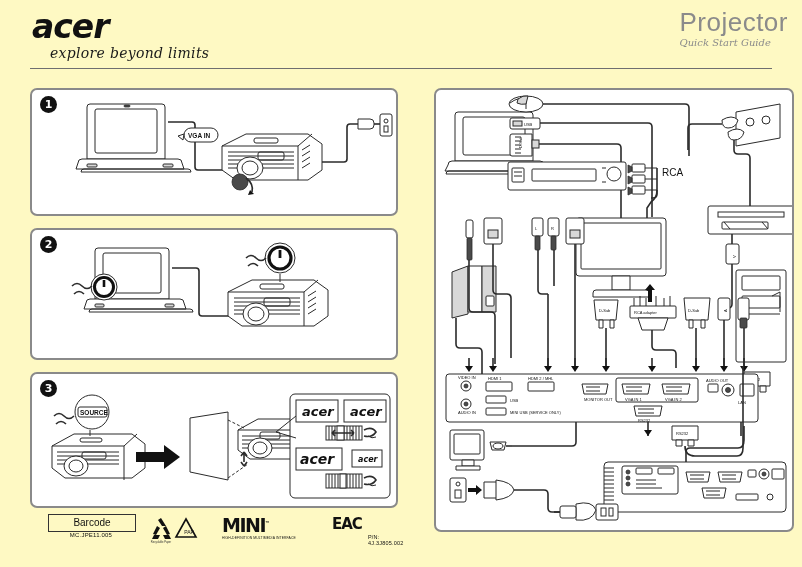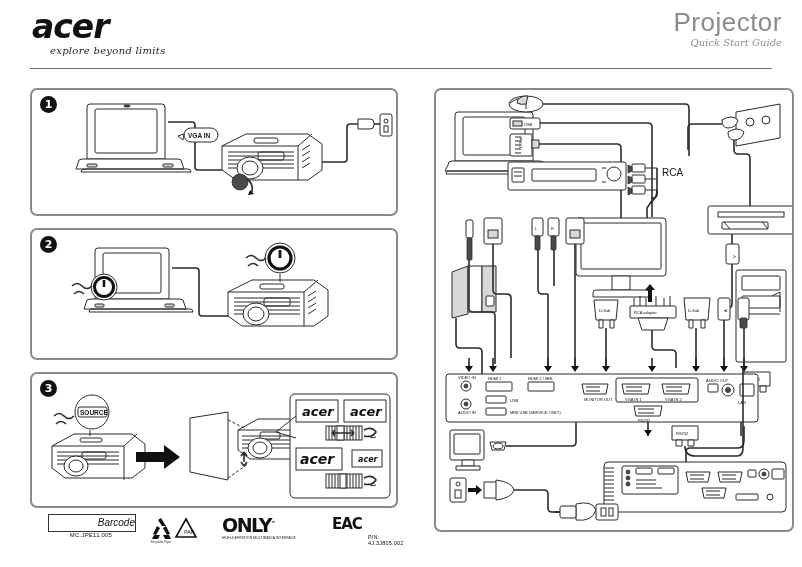--- a/index.html
+++ b/index.html
@@ -1,26 +1,26 @@
 <!DOCTYPE html>
 <html><head>
 <meta charset="utf-8">
 <style>
   html,body{margin:0;padding:0;background:#b9b9b9;}
   body{font-family:"Liberation Sans",sans-serif;}
-  .page{position:relative;width:802px;height:567px;background:#ffffff;overflow:hidden;}
+  .page{position:relative;width:802px;height:567px;background:#fef9c3;overflow:hidden;}
 
   
   .hdr{position:absolute;left:0;top:0;width:802px;height:70px;}
   .logo{position:absolute;left:32px;top:10px;}
   .logo-word{font-family:"DejaVu Sans",sans-serif;font-size:33px;font-weight:bold;
              font-style:italic;letter-spacing:-1px;color:#111;line-height:34px;}
-  .logo-tag{font-family:"DejaVu Serif",serif;font-style:italic;font-size:10px;
+  .logo-tag{font-family:"DejaVu Serif",serif;font-style:italic;font-size:14px;
             color:#1a1a1a;letter-spacing:.3px;margin-top:1px;margin-left:18px;}
-  .hdr-title{position:absolute;right:20px;top:8px;text-align:right;}
+  .hdr-title{position:absolute;right:14px;top:8px;text-align:left;}
   .hdr-title .t1{font-size:26px;color:#8b8b8b;letter-spacing:.5px;line-height:28px;}
   .hdr-title .t2{font-family:"DejaVu Serif",serif;font-style:italic;font-size:10px;
                  color:#8b8b8b;margin-top:1px;}
   .rule{position:absolute;left:30px;top:68px;width:742px;height:1px;background:#6f6f6f;}
 
   
   .panel{position:absolute;border:2px solid #8a8a8a;border-radius:7px;background:#fff;}
   .p1{left:30px;top:88px;width:364px;height:124px;}
   .p2{left:30px;top:228px;width:364px;height:128px;}
   .p3{left:30px;top:372px;width:364px;height:132px;}
@@ -39,21 +39,21 @@
   .gry{fill:#d8d8d8;stroke:#2b2b2b;stroke-width:1;}
   .dk{fill:#4a4a4a;stroke:#2b2b2b;stroke-width:.8;}
   .blk{fill:#111;}
   .lbl{font-family:"Liberation Sans",sans-serif;font-size:4px;fill:#111;}
   .cal{font-family:"Liberation Sans",sans-serif;font-size:6.5px;font-weight:bold;fill:#111;}
   .rca{font-family:"Liberation Sans",sans-serif;font-size:10px;fill:#111;}
 
   
   .footer{position:absolute;left:30px;top:512px;width:370px;height:45px;}
   .barcode-box{position:absolute;left:18px;top:2px;width:86px;height:16px;border:1px solid #333;
-               text-align:right;font-size:10px;line-height:16px;color:#111;font-style:italic;}
+               text-align:center;font-size:10px;line-height:16px;color:#111;}
   .barcode-sub{position:absolute;left:18px;top:20px;width:86px;text-align:center;
                font-size:6px;color:#111;letter-spacing:.2px;}
   .recy{position:absolute;left:118px;top:2px;width:60px;height:30px;}
   .recy-cap{position:absolute;left:118px;top:29px;width:26px;text-align:center;font-size:2.6px;color:#333;}
   .hdmi{position:absolute;left:192px;top:2px;}
   .hdmi-word{font-family:"DejaVu Sans",sans-serif;font-size:19px;font-weight:bold;
              letter-spacing:-1.5px;color:#111;line-height:19px;}
   .hdmi-tm{font-size:5px;vertical-align:super;letter-spacing:0;}
   .hdmi-sub{font-size:3.4px;color:#111;letter-spacing:.1px;margin-top:1px;}
   .eac{position:absolute;left:302px;top:3px;font-family:"DejaVu Sans",sans-serif;
@@ -616,21 +616,21 @@
         <path d="M12 22 l-3 -2 l0 -3 l6 0 l0 3z" opacity="0"></path>
       </g>
       <g fill="none" stroke="#111" stroke-width="1.6">
         <path d="M38 5 l10 18 h-20z"></path>
       </g>
       <text x="41" y="20" style="font-family:'Liberation Sans',sans-serif;font-size:5px;fill:#111;text-anchor:middle;">PAP</text>
     </svg>
     <div class="recy-cap">Recyclable Paper</div>
 
     <div class="hdmi">
-      <div class="hdmi-word"><span>ONLY</span><span class="hdmi-tm">™</span></div>
+      <div class="hdmi-word"><span>MINI</span><span class="hdmi-tm">™</span></div>
       <div class="hdmi-sub">HIGH-DEFINITION MULTIMEDIA INTERFACE</div>
     </div>
 
     <div class="eac">EAC</div>
     <div class="pn">P/N: 4J.3J805.002</div>
   </div>
 
 </div>
 
 </body></html>

